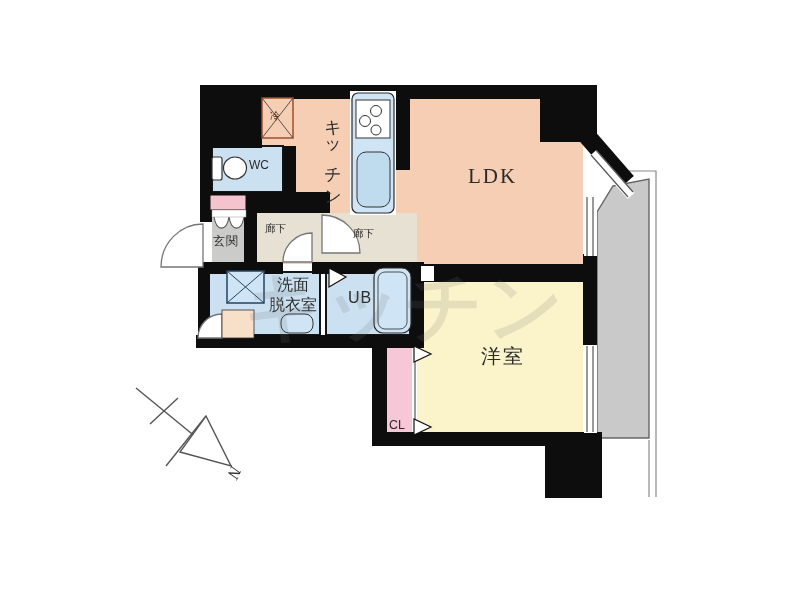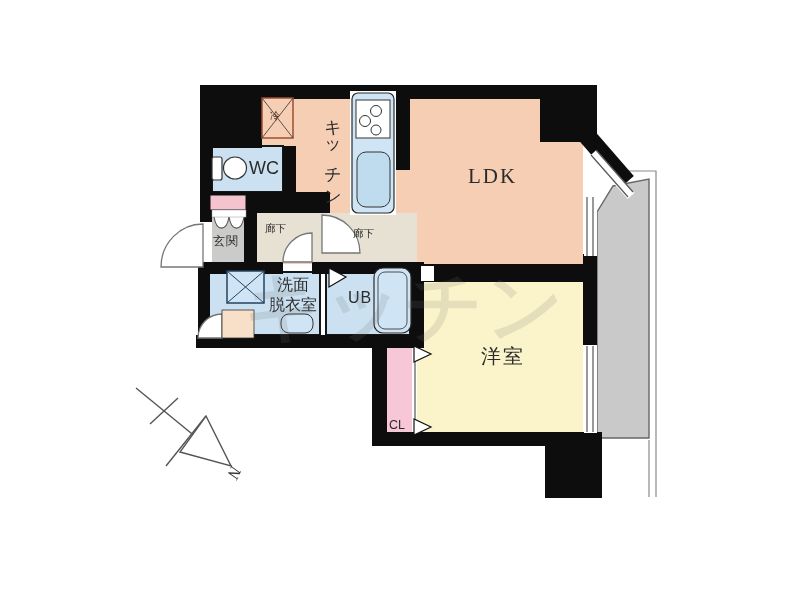--- a/index.html
+++ b/index.html
@@ -20,21 +20,21 @@
   .outline{stroke:#8a8a8a;stroke-width:1.2;fill:none;}
   .fixture{fill:#cfe5f5;stroke:#2a2a2a;stroke-width:1.2;}
   .fixture-white{fill:#ffffff;stroke:#333;stroke-width:1;}
   .winline{stroke:#555;stroke-width:1.2;}
   .arc{fill:#ffffff;stroke:#777;stroke-width:1.3;}
   .tri{fill:#ffffff;stroke:#111;stroke-width:1.2;}
   .compass{stroke:#555;stroke-width:1.4;fill:none;}
   .label{position:absolute;color:#2b2b2b;white-space:pre;line-height:1.2;}
   .lab-kitchen{left:322px;top:108px;font-size:17px;writing-mode:vertical-rl;letter-spacing:4px;}
   .lab-ldk{left:468px;top:164px;font-size:21px;letter-spacing:2px;font-family:Liberation Serif, serif;}
-  .lab-wc{left:249px;top:158px;font-size:18px;}
+  .lab-wc{left:249px;top:158px;font-size:12px;}
   .lab-genkan{left:213px;top:234px;font-size:12px;letter-spacing:1px;}
   .lab-hall1{left:265px;top:222px;font-size:10.5px;}
   .lab-hall2{left:353px;top:227px;font-size:10.5px;}
   .lab-wash{left:263px;top:275px;width:60px;font-size:16px;text-align:center;line-height:1.25;}
   .lab-ub{left:348px;top:288px;font-size:16px;letter-spacing:1px;}
   .lab-cl{left:389px;top:382px;font-size:12.5px;margin-top:36px;}
   .lab-yo{left:481px;top:344px;font-size:20px;letter-spacing:2px;text-align:right;}
   .lab-rei{left:270px;top:110px;font-size:10px;color:#4a2a18;}
   .lab-n{left:228px;top:462px;font-size:17px;font-family:"Liberation Serif","DejaVu Serif",serif;font-style:italic;transform:rotate(115deg);color:#333;}
   .watermark{

